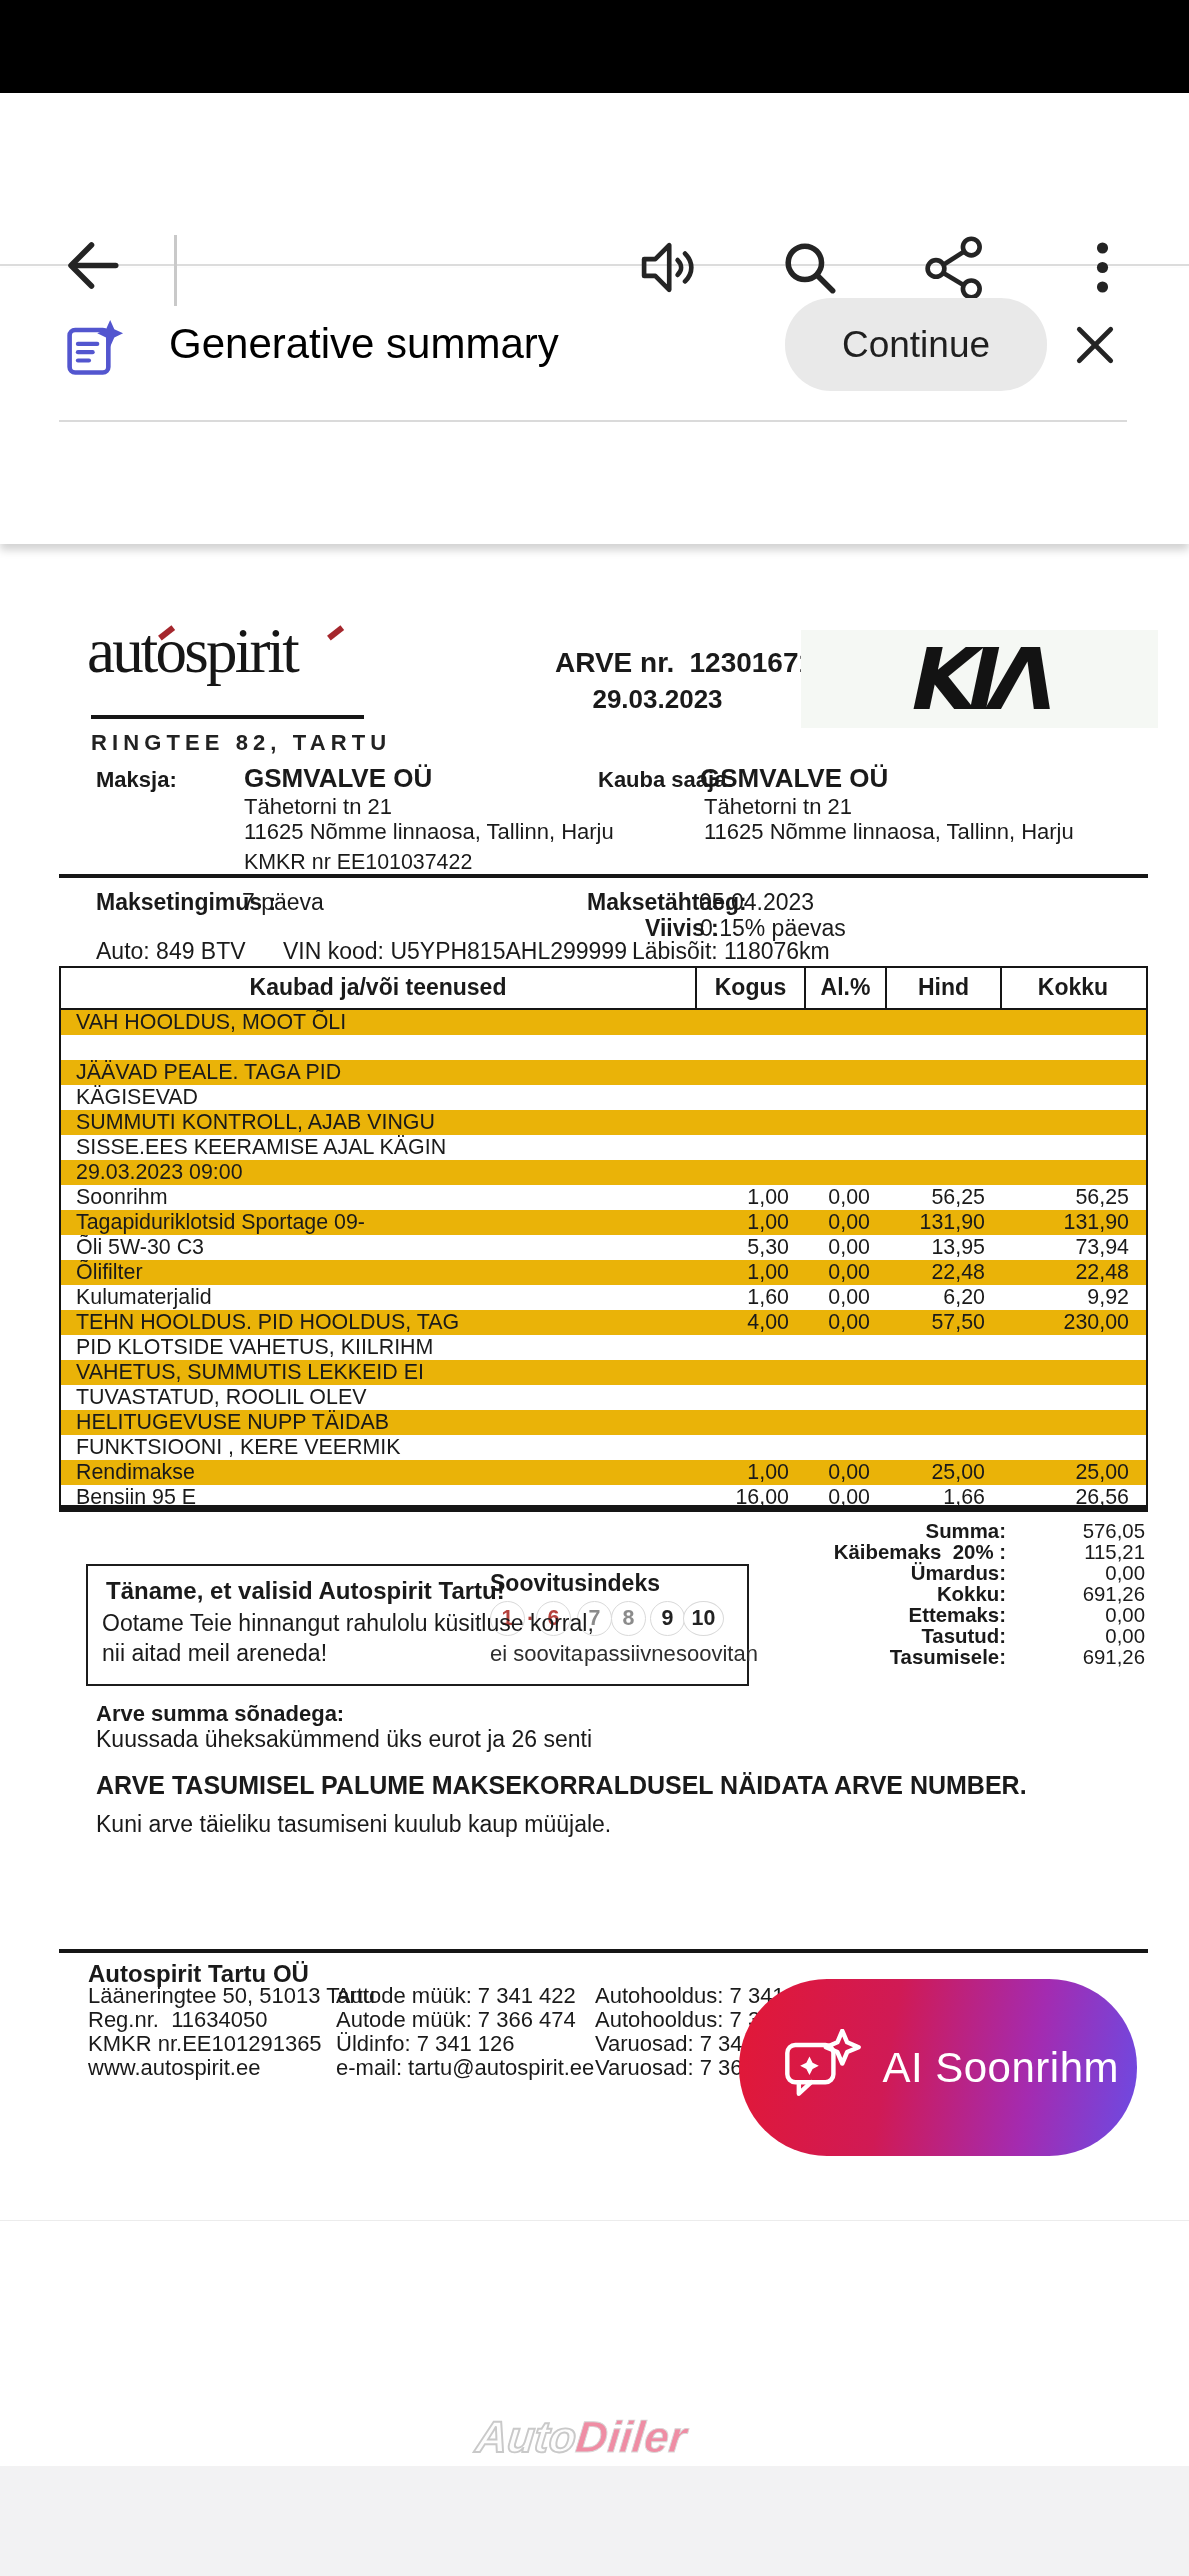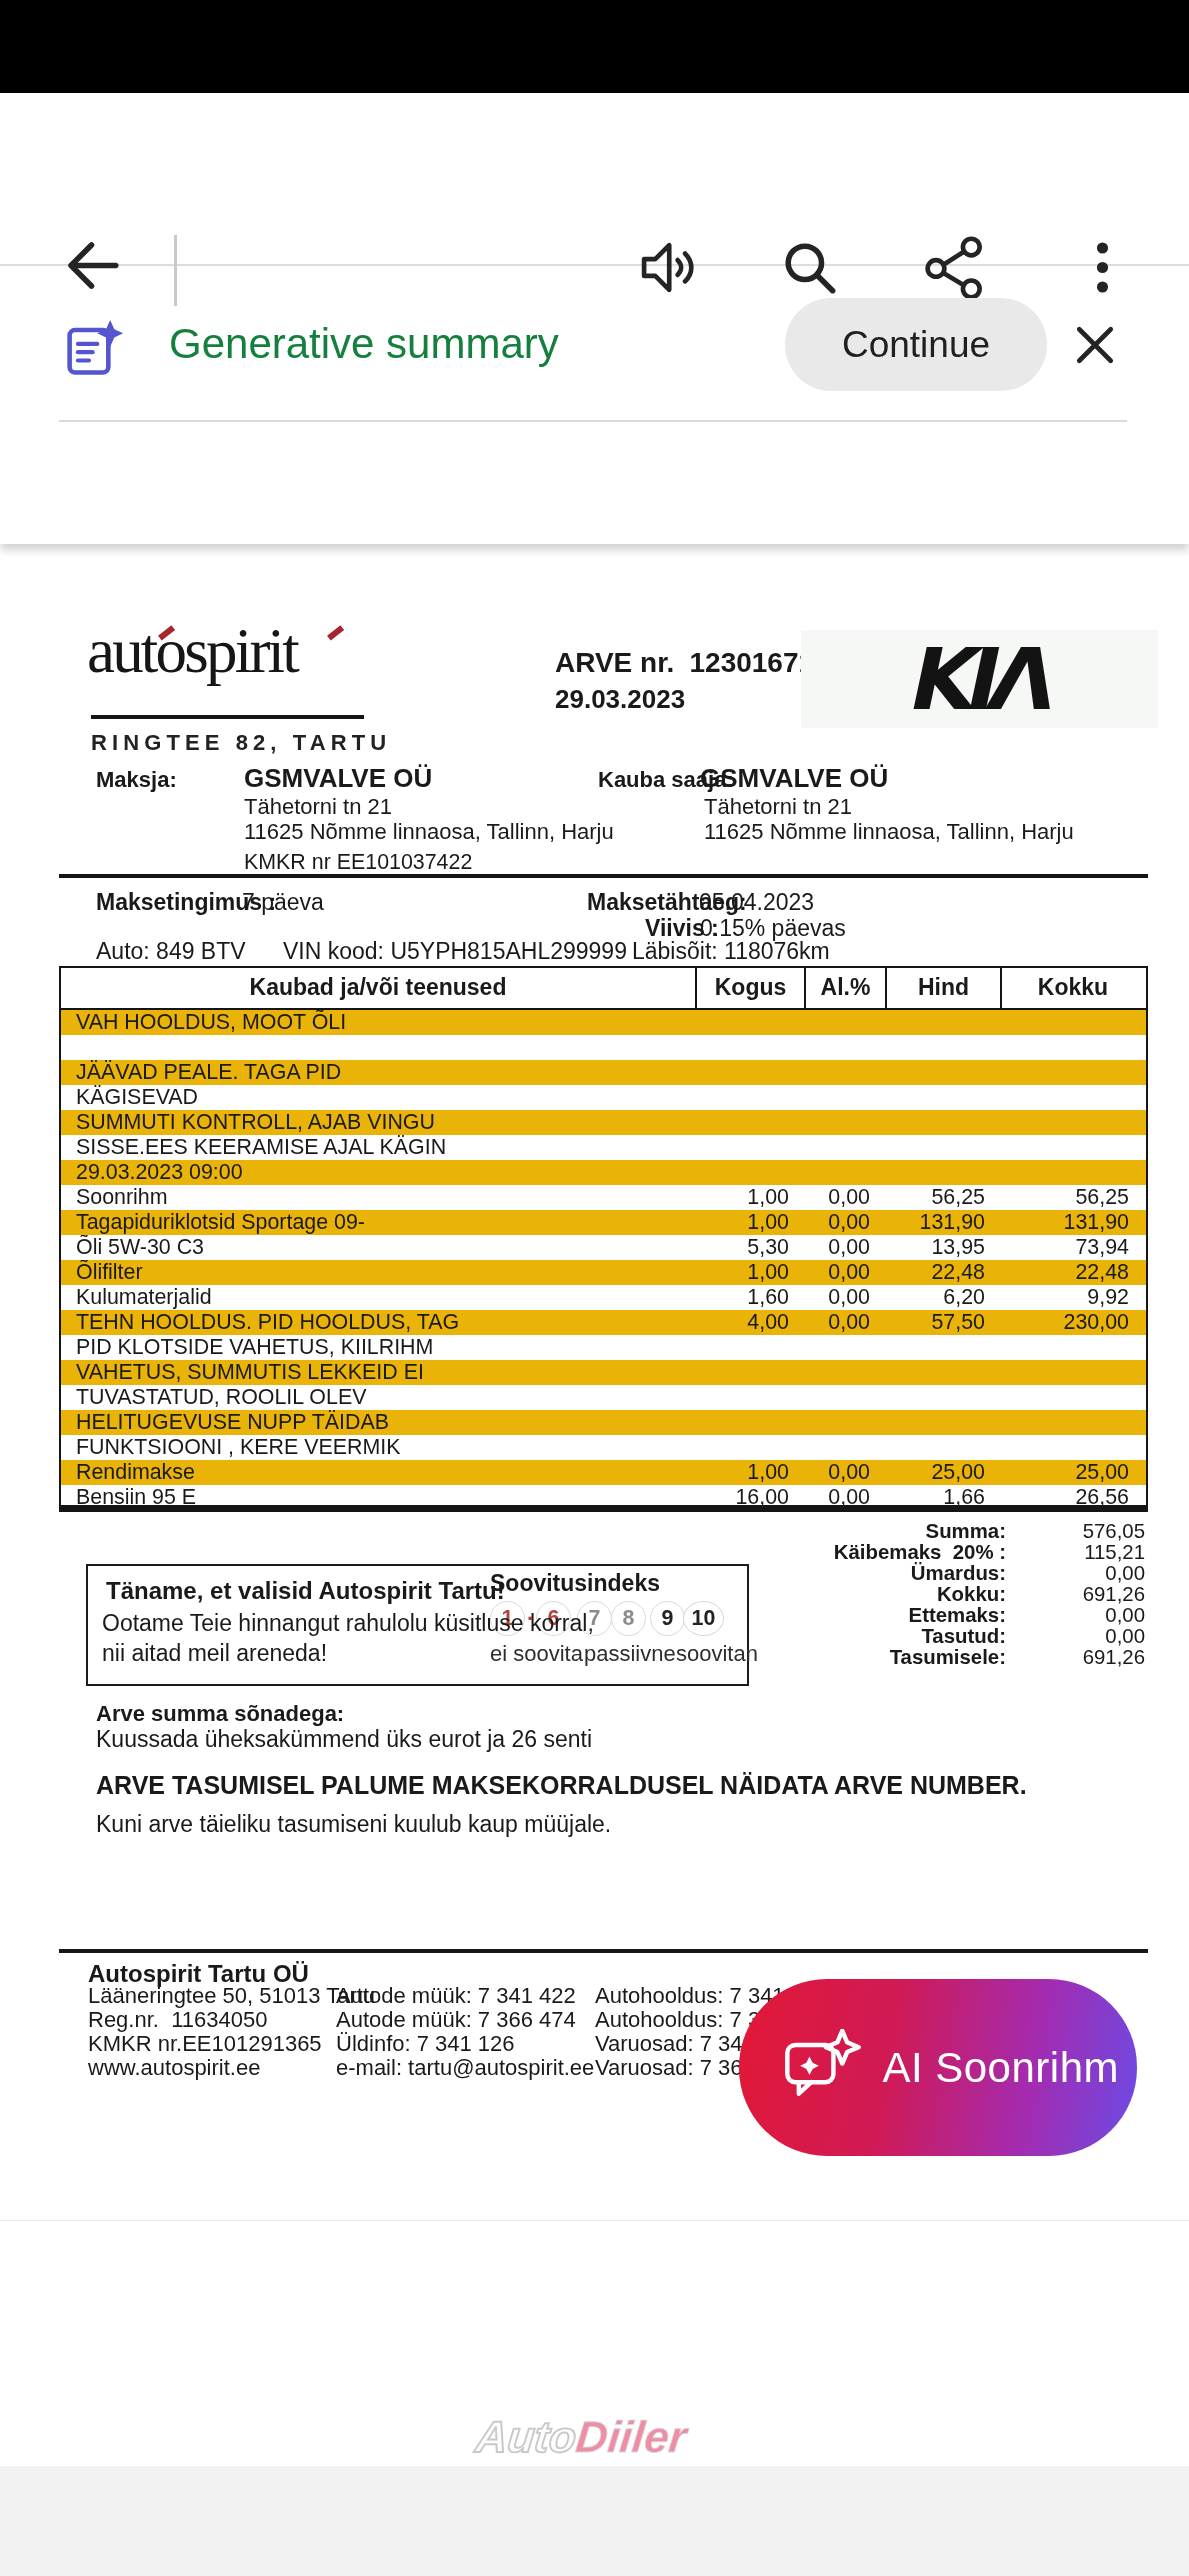--- a/index.html
+++ b/index.html
@@ -8,32 +8,32 @@
   .screen{position:relative;width:1189px;height:2576px;overflow:hidden;background:#fff}
   .abs{position:absolute}
   .b{font-weight:bold}
   
   .status-bar{left:0;top:0;width:1189px;height:93px;background:#000}
   .app-bar{left:0;top:93px;width:1189px;height:173px;background:#fff;border-bottom:2.8px solid #dcdcdc;z-index:3}
   .caret-divider{left:174px;top:142px;width:2.8px;height:71px;background:#c9c9c9}
   .icon-btn svg{display:block}
   
   .ai-banner{left:0;top:268px;width:1189px;height:276px;background:#fff;box-shadow:0 5.6px 8.4px rgba(0,0,0,.18);z-index:2}
-  .banner-title{left:169px;top:320px;font-size:42px;font-weight:500;color:#15803d}
+  .banner-title{left:169px;top:320px;font-size:42px;font-weight:500;color:#000000}
   .continue-btn{left:785px;top:298px;width:262px;height:93px;border-radius:46px;background:#e9e9e9;
     display:flex;align-items:center;justify-content:center;font-size:37px;font-weight:500;color:#1f1f1f}
   .banner-divider{left:59px;top:420px;width:1068px;height:1.9px;background:#dadada}
   .disclaimer{left:63px;top:457px;font-size:34px;color:#6d6d6d;white-space:nowrap}
   .disclaimer .link{color:#171717;font-weight:bold;text-decoration:underline;text-decoration-thickness:2.8px;text-underline-offset:5.6px}
   .logo-name{left:87px;top:615px;font-family:"Liberation Serif",serif;font-size:63px;letter-spacing:-2.8px;color:#161616}
   .logo-mark{width:16.7px;height:5.6px;background:#a5272d;transform:rotate(-38deg);z-index:2}
   .logo-underline{left:91px;top:715px;width:273px;height:3.7px;background:#161616}
   .logo-sub{left:91px;top:730px;font-size:22px;font-weight:bold;letter-spacing:5.1px;color:#222}
   .arve-line{left:555px;top:647px;font-size:28px;font-weight:bold}
-  .arve-date{left:555px;top:684px;width:205px;text-align:left;font-size:26px;font-weight:bold}
+  .arve-date{left:555px;top:684px;width:205px;text-align:center;font-size:26px;font-weight:bold}
   .kia-box{left:801px;top:630px;width:357px;height:98px;background:#f5f8f4;display:flex;align-items:center;justify-content:center}
   .kia-text{font-family:"DejaVu Sans",sans-serif;font-weight:800;font-size:85px;letter-spacing:-9.3px;color:#131313;transform:skewX(-12deg) scaleY(1.0)}
   .inv-sm{font-size:22px}
   .inv-md{font-size:23px}
   .hr{background:#161616}
   
   .items-table{left:59px;top:966px;width:1089px;border:2.8px solid #151515}
   .it-header{display:grid;grid-template-columns:634px 109px 81px 115px 144px;height:42px;border-bottom:2.8px solid #151515}
   .it-header div{font-size:23px;font-weight:bold;text-align:center;line-height:39px}
   .it-header div + div{border-left:2.8px solid #151515}

